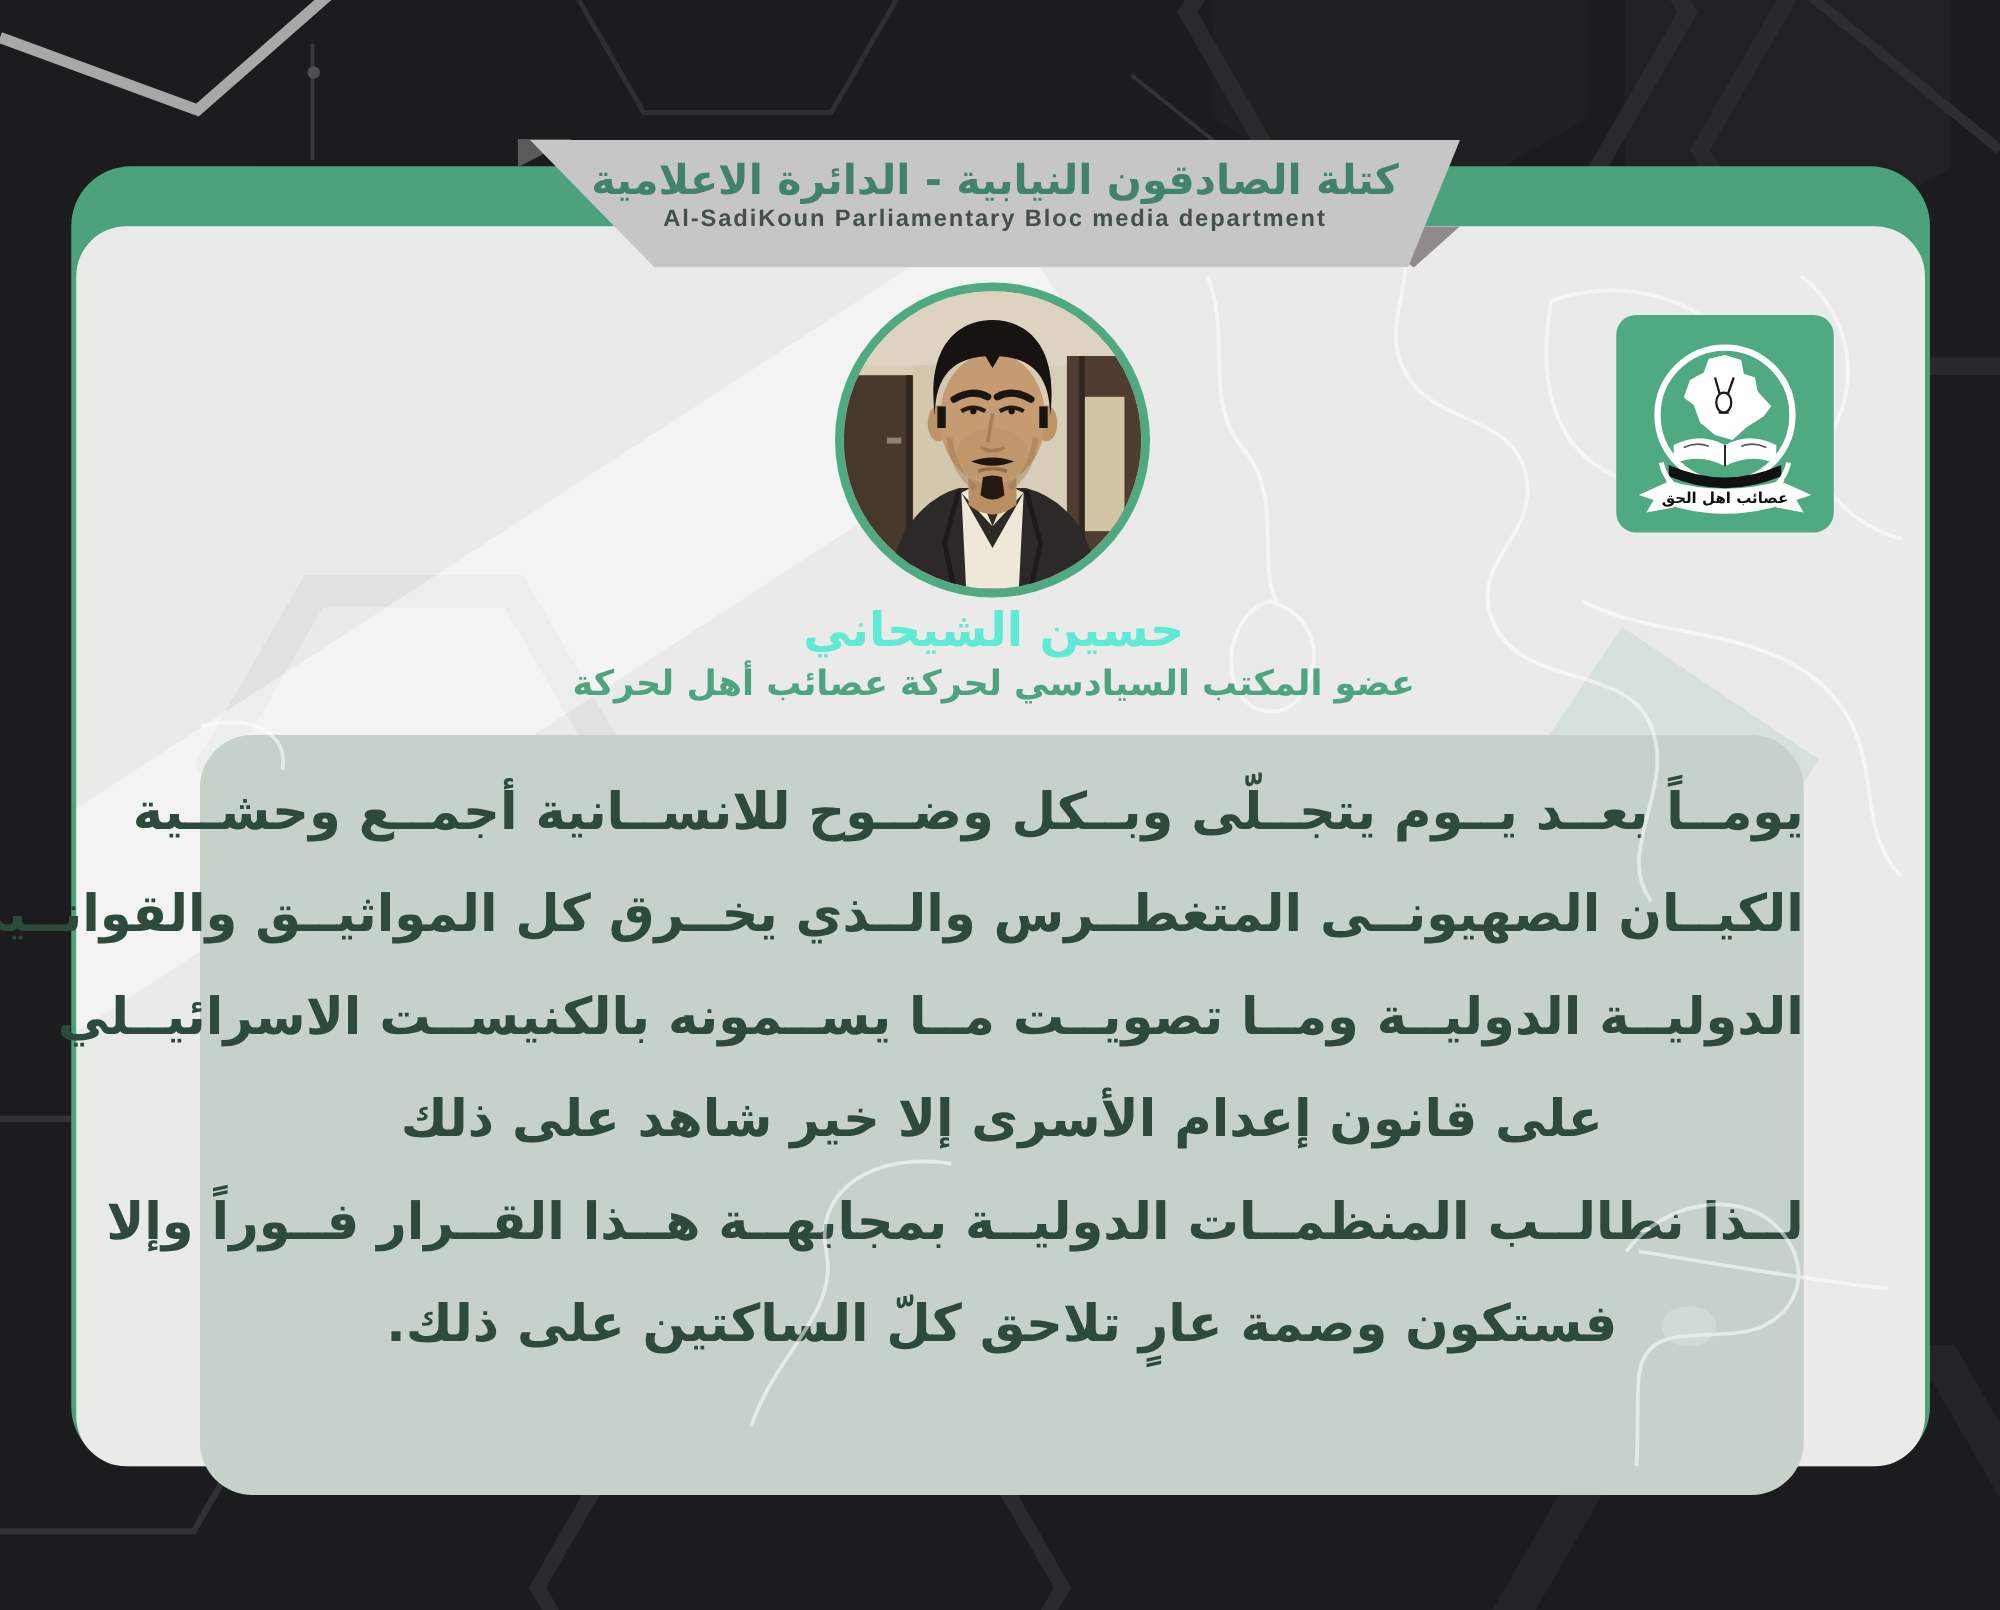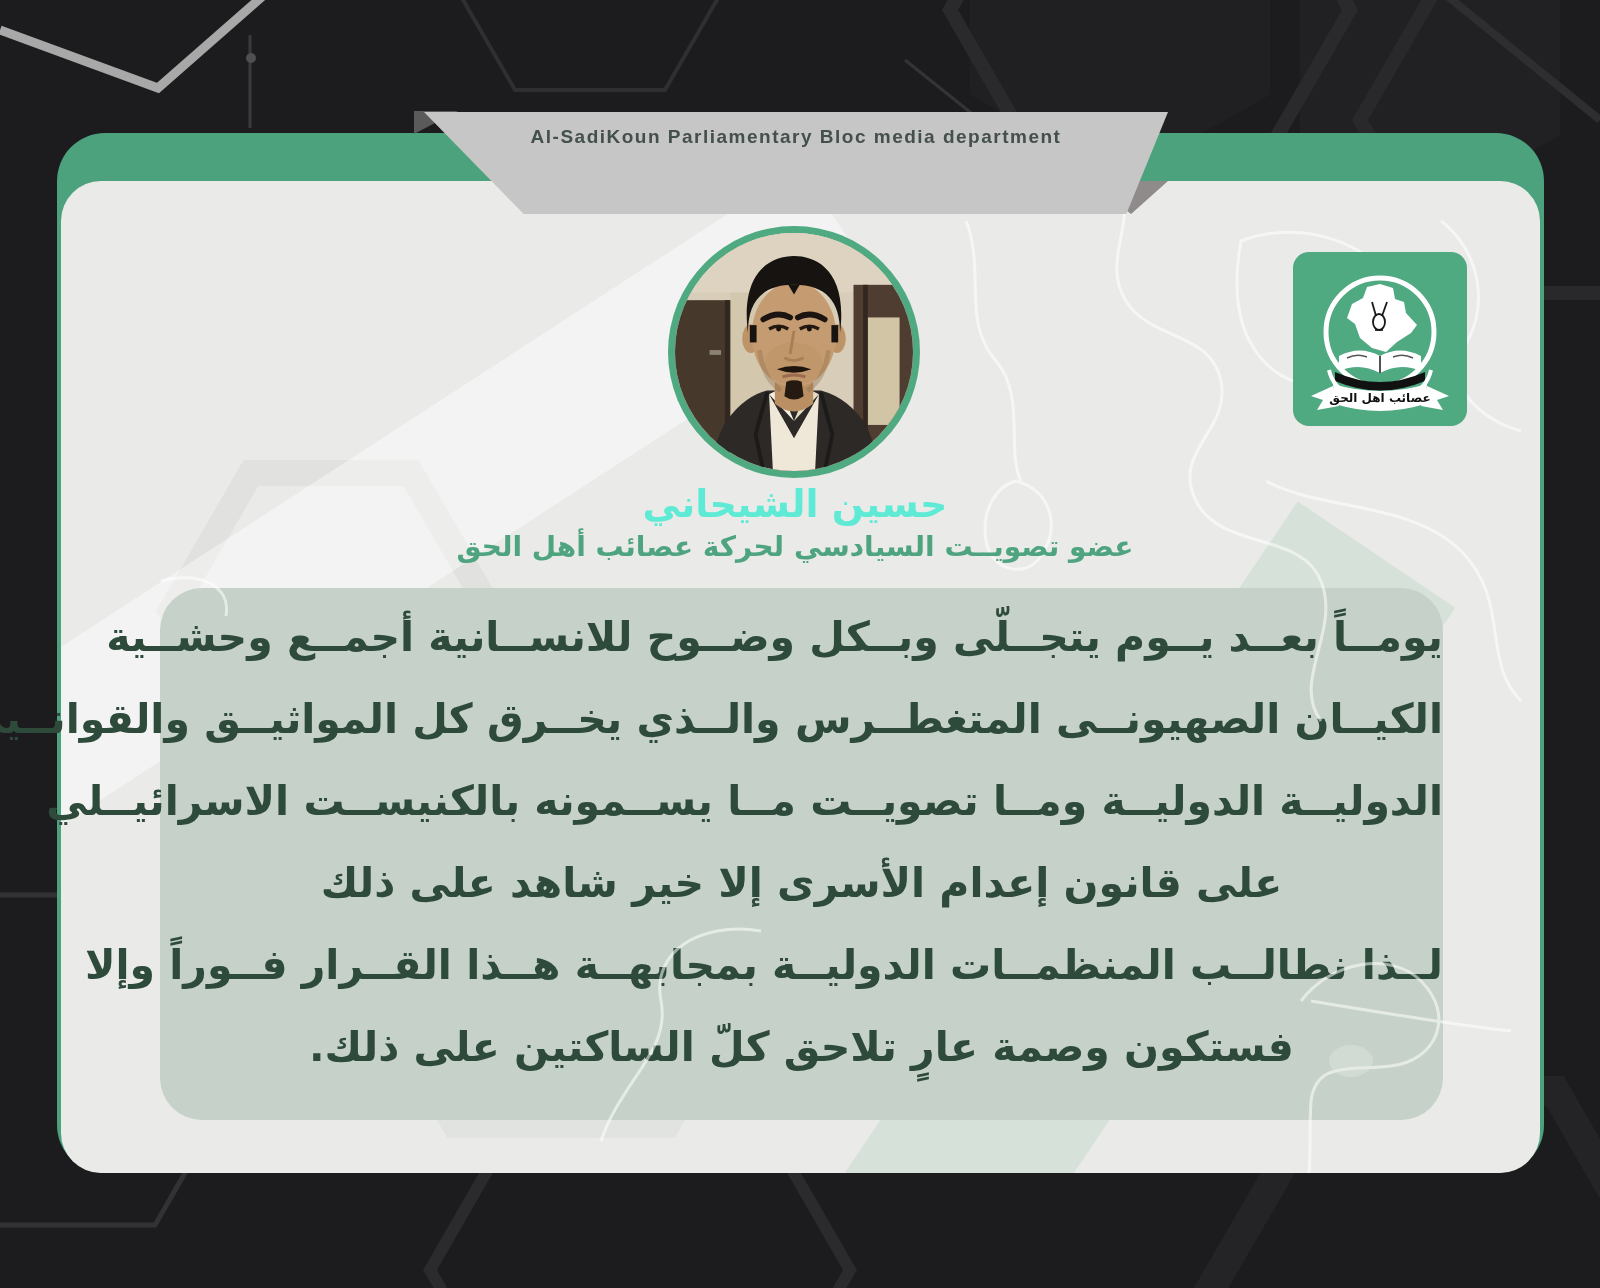--- a/index.html
+++ b/index.html
@@ -29,24 +29,24 @@
     position:absolute;left:-120px;top:240px;width:980px;height:150px;
     background:rgba(255,255,255,0.40);transform:rotate(-33deg);z-index:1;
   }
   .streak2{
     position:absolute;left:980px;top:300px;width:190px;height:860px;
     background:rgba(110,175,145,0.16);transform:rotate(34deg);z-index:1;
   }
 
   
   .statement-box{
-    position:absolute;left:160px;top:588px;width:1283px;height:532px;
+    position:absolute;left:160px;top:588px;width:1283px;height:608px;
     background:#c6d2c9;border-radius:42px;z-index:3;
     direction:rtl;text-align:center;
-    padding-top:8px;box-sizing:border-box;
+    padding-top:20px;box-sizing:border-box;
   }
   .st-line{
     margin:0;height:82px;line-height:82px;
     font-size:41px;font-weight:bold;color:#2d4a3a;
     font-family:"DejaVu Sans",sans-serif;
     white-space:nowrap;
   }
 
   
   .map-overlay{position:absolute;left:61px;top:181px;z-index:4;pointer-events:none;}
@@ -158,20 +158,21 @@
       <path d="M1250,820 C1310,830 1400,845 1450,850"></path>
       <ellipse cx="1290" cy="880" rx="22" ry="16" fill="rgba(255,255,255,0.35)" stroke="none"></ellipse>
       <path d="M100,400 C140,390 170,405 165,435"></path>
     </g>
   </svg>
 
   <div class="fold-left"></div>
   <div class="fold-right"></div>
 
   <div class="banner">
+    <p class="banner-ar">كتلة الصادقون النيابية - الدائرة الاعلامية</p>
     <p class="banner-en">Al-SadiKoun Parliamentary Bloc media department</p>
   </div>
 
   <div class="portrait-ring">
     <div class="portrait-clip">
       <svg width="238" height="238" viewBox="0 0 248 248">
         <rect x="0" y="0" width="248" height="248" fill="#d8cdb8"></rect>
         <rect x="0" y="0" width="248" height="62" fill="#ddd3c0"></rect>
         <rect x="0" y="70" width="58" height="178" fill="#47382c"></rect>
         <rect x="52" y="70" width="5" height="178" fill="#32271e"></rect>
@@ -215,21 +216,21 @@
         <path d="M106,142 Q124,135 142,142 Q124,149 106,142 Z" fill="#1f150f"></path>
         <path d="M112,150 Q124,146 136,150" fill="none" stroke="#9c6b4f" stroke-width="3"></path>
         <path d="M116,155 Q124,152 132,155 L134,170 Q124,177 114,170 Z" fill="#241a12"></path>
         <path d="M88,122 Q92,152 110,164" fill="none" stroke="#8a6a4a" stroke-width="5" opacity="0.35"></path>
         <path d="M160,122 Q156,152 138,164" fill="none" stroke="#8a6a4a" stroke-width="5" opacity="0.35"></path>
       </svg>
     </div>
   </div>
 
   <p class="person-name">حسين الشيحاني</p>
-  <p class="person-role">عضو تصويــت السيادسي لحركة عصائب أهل الحق</p>
+  <p class="person-role">عضو المكتب السيادسي لحركة عصائب أهل لحركة</p>
 
   <div class="org-logo">
     <svg width="174" height="174" viewBox="0 0 174 174">
       <circle cx="87" cy="80" r="54" fill="none" stroke="#ffffff" stroke-width="5"></circle>
 
       <path d="M87,32 L100,36 L102,47 L111,50 L113,61 L124,73 L118,81 L104,90 L93,100 L79,96 L67,86 L62,72 L54,66 L59,52 L70,46 L74,35 Z" fill="#ffffff"></path>
 
       <g stroke="#1a1a1a" stroke-width="1.8" fill="none">
         <path d="M83,64 L79,50"></path>
         <path d="M89,64 L94,50"></path>

